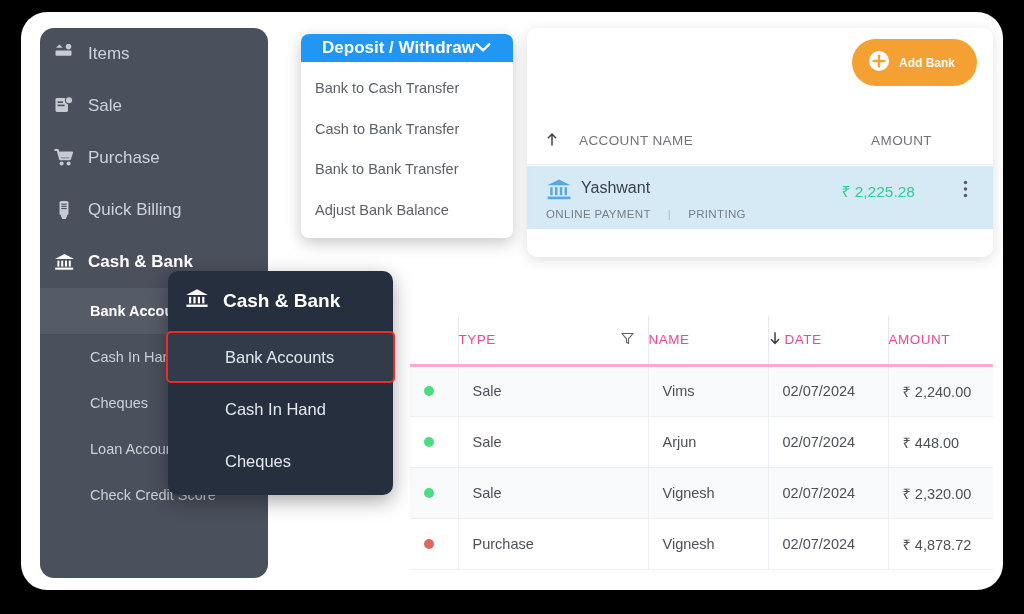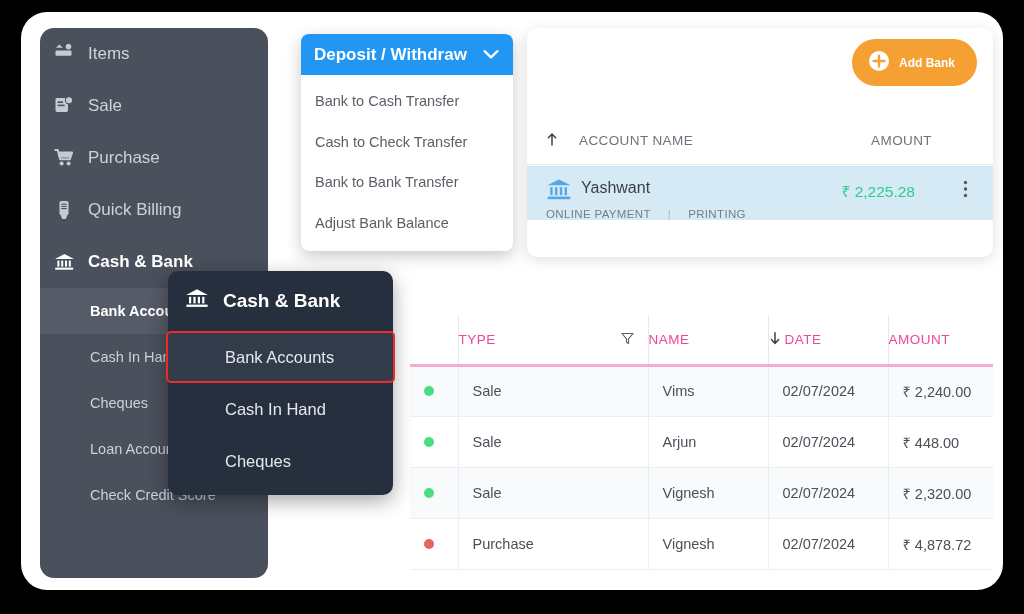--- a/index.html
+++ b/index.html
@@ -46,22 +46,22 @@
     position: absolute; left: 301px; top: 34px;
     width: 212px;
     background: #ffffff;
     border-radius: 8px;
     box-shadow: 0 5px 16px rgba(0,0,0,0.22);
     overflow: hidden;
     z-index: 6;
   }
   .dd-head {
     background: #2196f3; color: #fff;
-    height: 41px; display: flex; align-items: center;
-    justify-content: space-between;
+    height: 28px; display: flex; align-items: center;
+    justify-content: center;
     padding: 0 14px 0 13px;
     font-size: 17px; font-weight: bold;
   }
   .dd-item {
     height: 40.5px; display: flex; align-items: center;
     padding-left: 14px; font-size: 14.5px; color: #5a5f68;
   }
   .dd-list { padding: 6px 16px 8px 0; }
 
   
@@ -87,21 +87,21 @@
     position: absolute; left: 0; top: 89px; width: 100%;
     height: 48px;
     display: flex; align-items: center;
     border-bottom: 1px solid #e8ebee;
     font-size: 13.5px; color: #6e737c; letter-spacing: .4px;
   }
   .acct-head .c1 { padding-left: 19px; display: flex; align-items: center; gap: 21px; }
   .acct-head .c2 { position: absolute; right: 61px; }
   .acct-row {
     position: absolute; left: 0; top: 138px; width: 100%;
-    height: 54px; background: #d5eaf5;
+    height: 63px; background: #d5eaf5;
   }
   .acct-row .name {
     position: absolute; left: 54px; top: 13px;
     font-size: 16px; color: #3a3f47;
   }
   .acct-row .bank-ic { position: absolute; left: 19px; top: 12px; }
   .acct-row .amt {
     position: absolute; right: 78px; top: 14px;
     font-size: 15.5px; color: #2ecc8f; font-weight: normal;
   }
@@ -392,21 +392,21 @@
         <svg width="16" height="11" viewBox="0 0 16 11">
             <path d="M1.6 2.2L8 8.4l6.4-6.2" fill="none" stroke="#ffffff" stroke-width="2.3" stroke-linecap="round" stroke-linejoin="round"></path>
           </svg>
       </span>
     </div>
     <div class="dd-list">
       <div class="dd-item">
           <span>Bank to Cash Transfer</span>
         </div>
       <div class="dd-item">
-          <span>Cash to Check Transfer</span>
+          <span>Cash to Bank Transfer</span>
         </div>
       <div class="dd-item">
           <span>Bank to Bank Transfer</span>
         </div>
       <div class="dd-item">
           <span>Adjust Bank Balance</span>
         </div>
     </div>
   </div>
 

